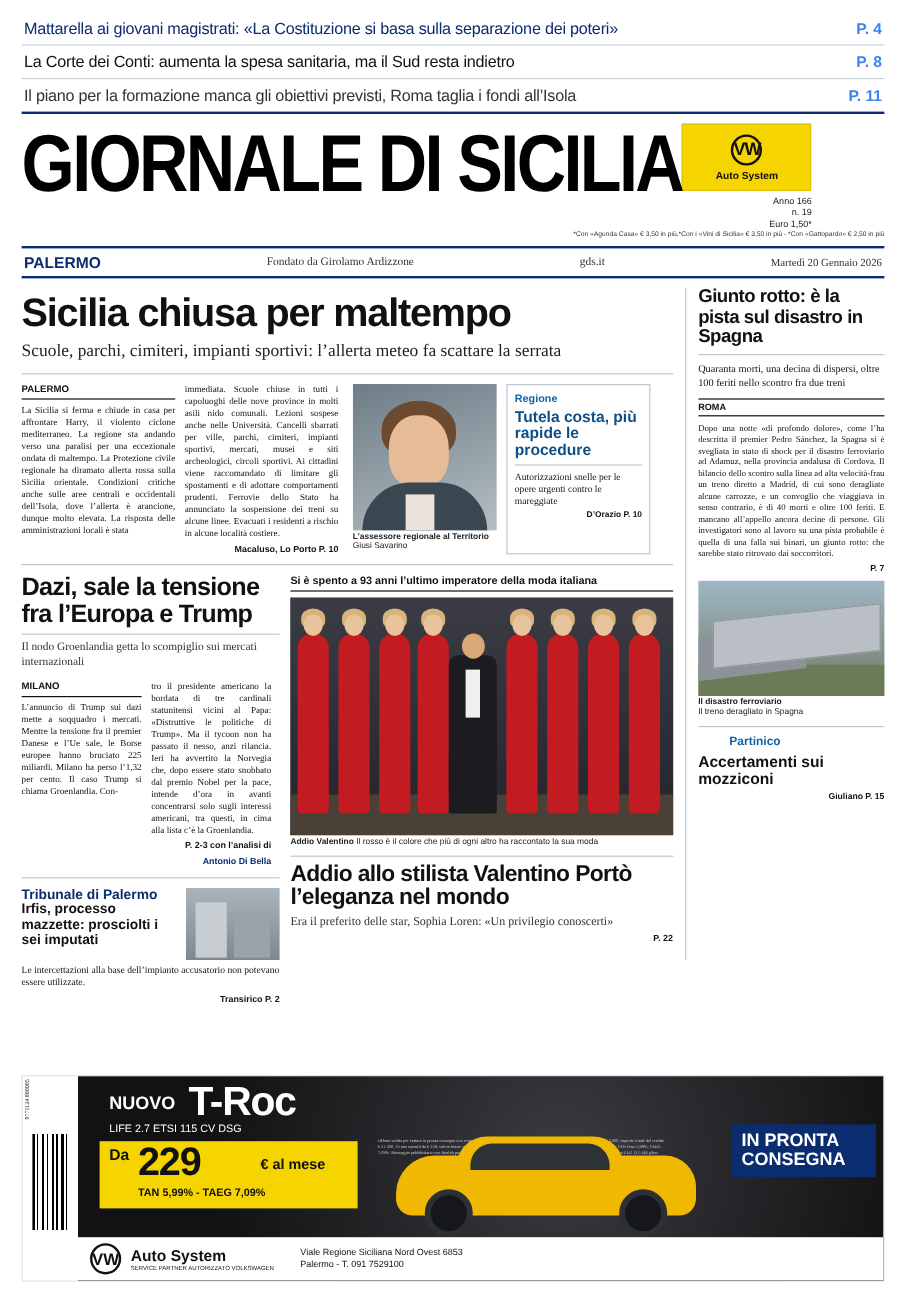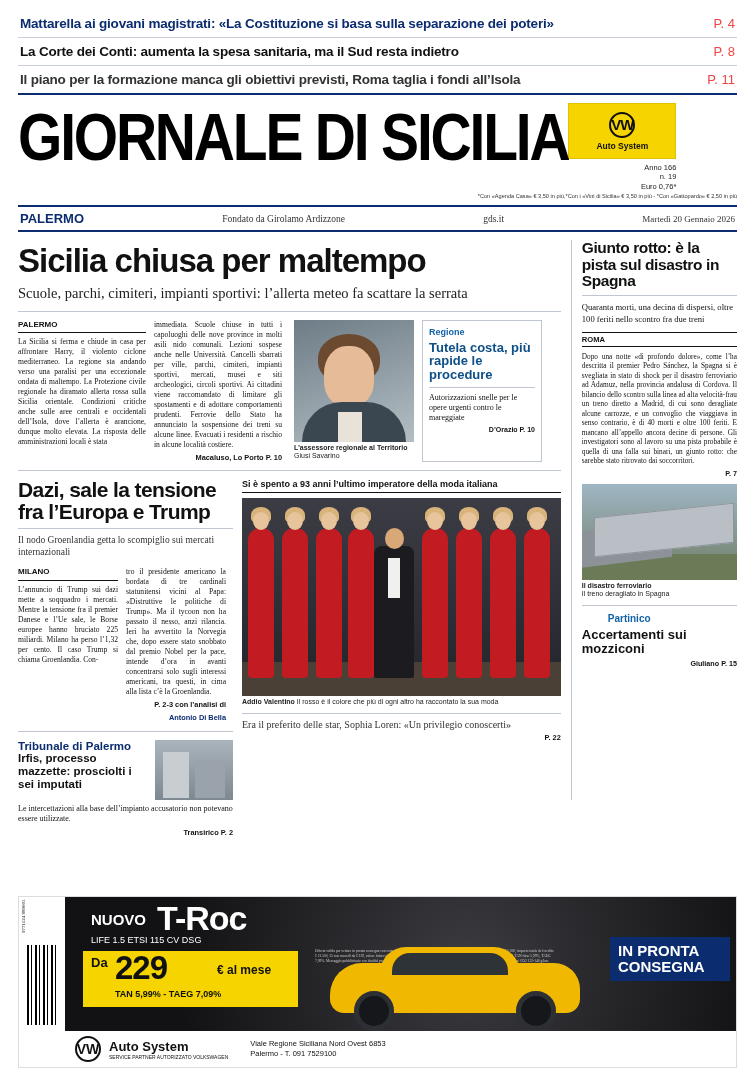--- a/index.html
+++ b/index.html
@@ -14,25 +14,25 @@
   .page { width:755px; height:1080px; position:relative; padding:0 18px; }
 
   
   .teasers { border-bottom:2px solid #0b2c6f; padding-top:10px; }
   .teaser {
     display:flex; align-items:baseline; justify-content:space-between;
     border-bottom:1px solid #c9cfdb;
     padding:6px 2px 6px 2px;
   }
   .teaser:last-child { border-bottom:none; }
-  .teaser-txt { font-family:"Liberation Sans", sans-serif; font-weight:bold; font-size:13.5px; letter-spacing:-0.2px; }
+  .teaser-txt { font-family:"Liberation Sans", sans-serif; font-weight:normal; font-size:13.5px; letter-spacing:-0.2px; }
   .teaser-txt.blue { color:#0b2c6f; }
   .teaser-txt.black { color:#111; }
   .teaser-txt.grey { color:#333; }
-  .teaser-page { font-family:"Liberation Sans", sans-serif; font-weight:normal; font-size:13px; color:#ef4444; white-space:nowrap; padding-left:10px; }
+  .teaser-page { font-family:"Liberation Sans", sans-serif; font-weight:bold; font-size:13px; color:#3b82f6; white-space:nowrap; padding-left:10px; }
 
   
   .masthead { display:flex; align-items:flex-start; justify-content:flex-start; padding:8px 0 0 0; }
   .mast-title {
     font-family:"Liberation Sans", sans-serif;
     font-weight:bold;
     font-size:57px;
     line-height:0.95;
     letter-spacing:-2.2px;
     color:#000;
@@ -206,21 +206,21 @@
   <div class="masthead">
     <div class="mast-title">GIORNALE DI SICILIA</div>
     <div class="mast-right">
       <div class="vw-box">
         <div class="vw-circle">VW</div>
         <div class="vw-label">Auto System</div>
       </div>
       <div class="mast-meta">
         <div>Anno 166</div>
         <div>n. 19</div>
-        <div>Euro 0,76*</div>
+        <div>Euro 1,50*</div>
       </div>
     </div>
   </div>
   <div class="fineprint">*Con «Agenda Casa» € 3,50 in più,*Con i «Vini di Sicilia» € 3,50 in più - *Con «Gattopardo» € 2,50 in più</div>
 
   <div class="citybar">
     <div class="city">PALERMO</div>
     <div class="founded">Fondato da Girolamo Ardizzone</div>
     <div class="site">gds.it</div>
     <div class="date">Martedì 20 Gennaio 2026</div>
@@ -315,20 +315,21 @@
             <div class="model" style="left:180px;"></div>
             <div class="model" style="left:214px;"></div>
             <div class="model" style="left:248px;"></div>
             <div class="model" style="left:282px;"></div>
           </div>
           <div class="cap">
             <b style="display:inline;">Addio Valentino</b>
             <span>Il rosso è il colore che più di ogni altro ha raccontato la sua moda</span>
           </div>
           <div class="hr" style="margin:6px 0 5px;"></div>
+          <div class="h3">Addio allo stilista Valentino Portò l’eleganza nel mondo</div>
           <div class="h3-sub">Era il preferito delle star, Sophia Loren: «Un privilegio conoscerti»</div>
           <div class="byline">P. 22</div>
         </div>
       </div>
     </div>
 
     <div class="right-col">
       <div class="r-head">Giunto rotto: è la pista sul disastro in Spagna</div>
       <div class="hr" style="margin:6px 0;"></div>
       <div class="r-sub">Quaranta morti, una decina di dispersi, oltre 100 feriti nello scontro fra due treni</div>
@@ -353,21 +354,21 @@
 
   <div class="ad">
     <div class="ad-left">
       <div class="barcode"></div>
       <div class="barcode-txt">9771124 880005</div>
     </div>
     <div class="ad-main">
       <div class="ad-sky"></div>
       <div class="ad-nuovo">NUOVO</div>
       <div class="ad-troc">T-Roc</div>
-      <div class="ad-trim">LIFE 1.5 ETSI 115 CV DSG</div>
+      <div class="ad-trim">LIFE 2.7 ETSI 115 CV DSG</div>
 
       <div class="ad-yellow"></div>
       <div class="ad-da">Da</div>
       <div class="ad-price">229</div>
       <div class="ad-mese">
         <span>€</span>
         <span>al mese</span>
       </div>
       <div class="ad-tan">TAN 5,99% - TAEG 7,09%</div>
 

